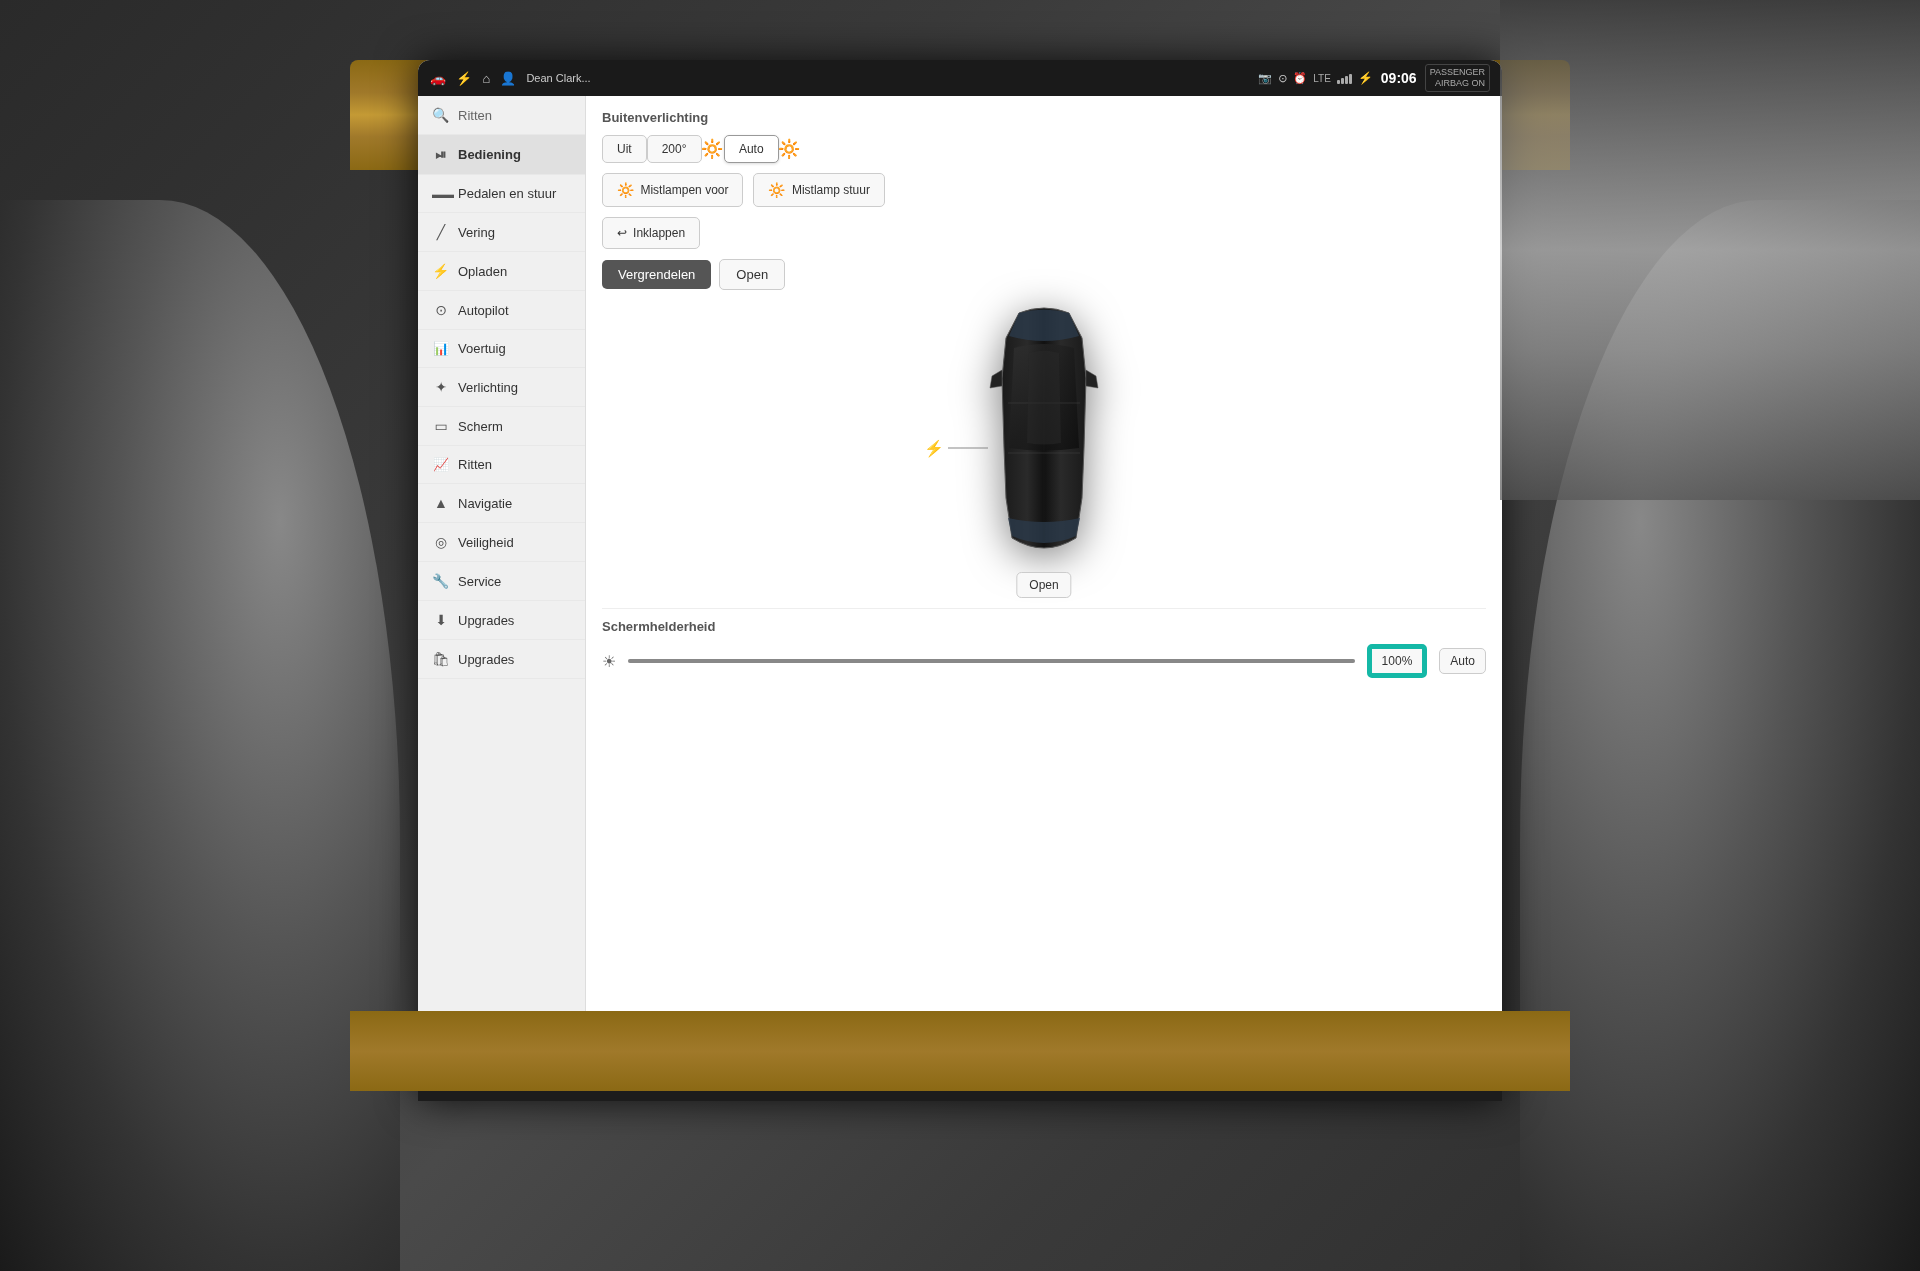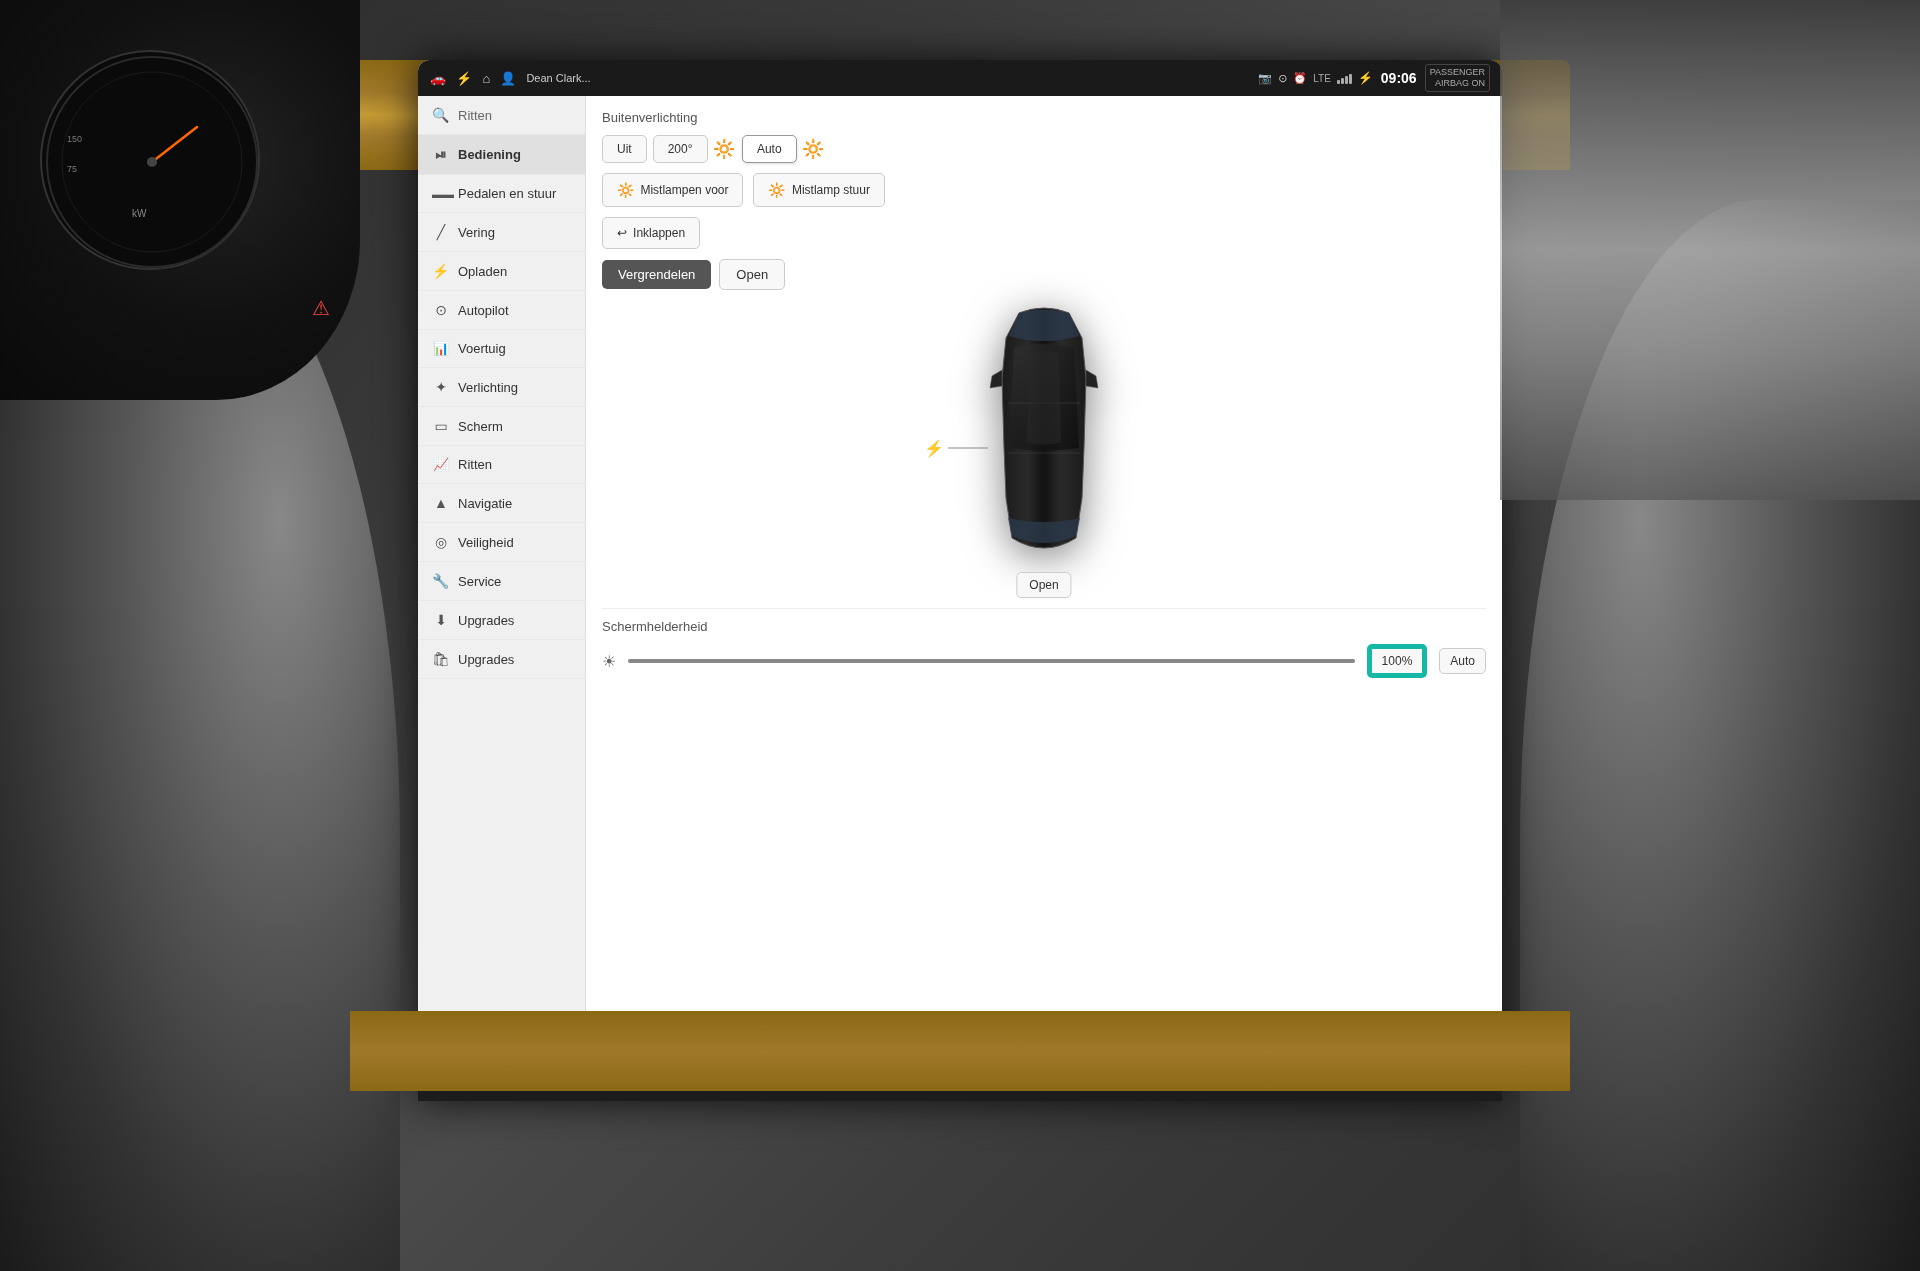--- a/index.html
+++ b/index.html
@@ -162,26 +162,25 @@
       overflow-y: auto;
       padding: 14px 16px;
       background: #fff;
     }
 
     
     .section-title {
       font-size: 13px;
       color: #555;
       margin-bottom: 10px;
-      font-weight: 400;
+      font-weight: 700;
     }
 
     .lighting-controls {
       display: flex;
-      gap: 6px;
       margin-bottom: 10px;
       align-items: center;
     }
 
     .control-btn {
       padding: 6px 14px;
       border: 1px solid #ccc;
       border-radius: 5px;
       background: #f8f8f8;
       font-size: 12px;
@@ -625,64 +624,20 @@
         <span style="font-size:14px; color:#fff; font-weight:600;">20.0</span>
         <span style="font-size:9px; color:#888;">∨</span>
       </div>
       <span style="font-size:18px; color:#ccc;">🔊</span>
     </div>
 
   </div>
 
   <div class="wood-trim-bottom"></div>
 
-  <div style="
-    position: absolute;
-    left: 0; top: 0;
-    width: 360px;
-    height: 400px;
-    background: radial-gradient(circle at 60% 40%, #222 0%, #111 50%, #0a0a0a 100%);
-    border-radius: 0 0 40% 0;
-    overflow: hidden;
-  ">
-
-    <div style="
-      position: absolute;
-      top: 50px;
-      left: 40px;
-      width: 220px;
-      height: 220px;
-      border-radius: 50%;
-      border: 2px solid #333;
-      background: #0a0a0a;
-    ">
-      
-      <svg width="220" height="220" viewBox="0 0 220 220">
-        <circle cx="110" cy="110" r="105" fill="none" stroke="#2a2a2a" stroke-width="2"></circle>
-        <circle cx="110" cy="110" r="90" fill="none" stroke="#1a1a1a" stroke-width="1"></circle>
-
-        <text x="25" y="90" fill="#777" font-size="9" font-family="sans-serif">150</text>
-        <text x="25" y="120" fill="#777" font-size="9" font-family="sans-serif">75</text>
-
-        <text x="90" y="165" fill="#888" font-size="10" font-family="sans-serif">kW</text>
-
-        <line x1="110" y1="110" x2="155" y2="75" stroke="#ff6600" stroke-width="2.5" stroke-linecap="round"></line>
-
-        <circle cx="110" cy="110" r="5" fill="#444"></circle>
-      </svg>
-    </div>
-
-    <div style="
-      position: absolute;
-      bottom: 80px;
-      right: 30px;
-      font-size: 20px;
-      color: #ff4444;
-    ">⚠</div>
-  </div>
 
   <div style="
     position: absolute;
     right: 0; top: 0;
     width: 420px;
     height: 500px;
     background: linear-gradient(180deg, #3a3a3a 0%, #888 30%, #bbb 50%, #999 70%, #555 100%);
     opacity: 0.7;
   "></div>
 

